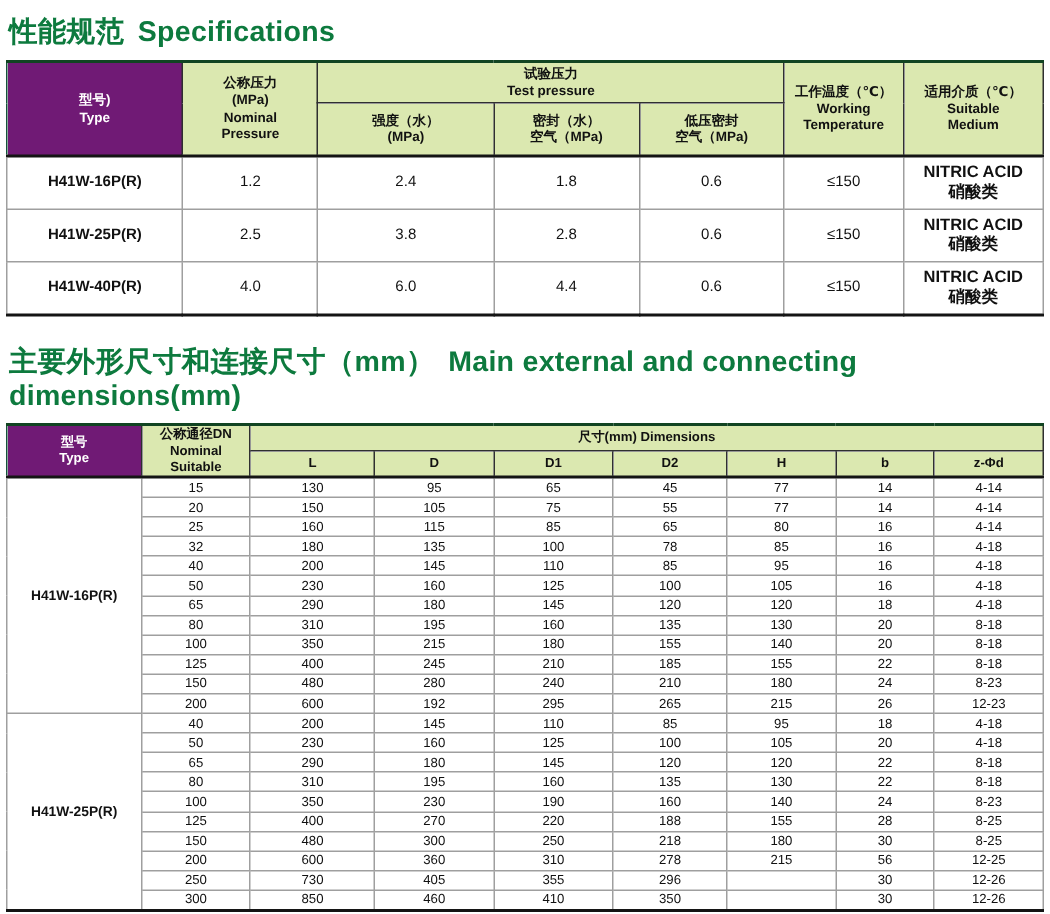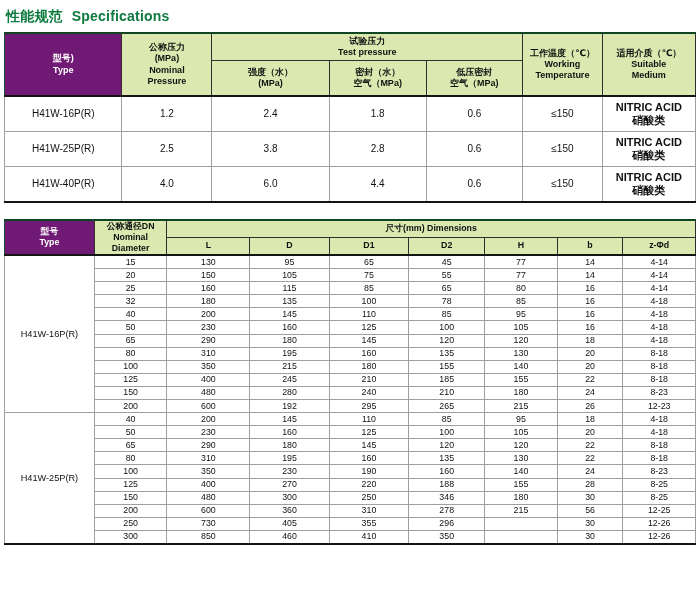--- a/index.html
+++ b/index.html
@@ -4,40 +4,40 @@
 <style>
   html,body { margin:0; padding:0; background:#ffffff; }
   body {
     width:700px; height:609px; overflow:hidden;
     font-family:"Liberation Sans","DejaVu Sans",sans-serif;
     color:#111;
   }
   .page { padding:5px 4px 0 4px; }
 
   .section-title {
-    color:#0d7a3e; font-weight:bold; font-size:14px;
+    color:#0d7a3e; font-weight:bold; font-size:19px;
     margin:3px 0 6px 2px; letter-spacing:0.2px;
   }
   .section-title .en { margin-left:9px; }
 
   table { width:100%; border-collapse:collapse; table-layout:fixed;
           border-top:2px solid #142; border-bottom:2px solid #141414; }
   th, td { text-align:center; vertical-align:middle; white-space:pre-line; overflow:hidden; }
 
   thead th {
     background:#dbe8b0; border:1px solid #2f2f2f;
     font-size:9px; font-weight:bold; color:#111; padding:1px 1px; line-height:1.25;
   }
   thead th.model-h { background:#701a75; color:#ffffff; border-color:#15523a #2f2f2f #2f2f2f #15523a; }
   tbody { border-top:2px solid #141414; }
   tbody td {
     border:1px solid #9f9f9f; background:#ffffff;
     font-size:9.5px; padding:0 1px; line-height:1.2;
   }
-  td.model { font-weight:normal; }
+  td.model { font-weight:bold; }
 
   
   .spec thead tr:nth-child(1) th { height:24px; }
   .spec thead tr:nth-child(2) th { height:32px; }
   .spec tbody td { height:34px; font-size:10px; }
   .spec td.medium { font-weight:bold; font-size:11px; line-height:1.2; }
 
   
   .dims { margin-top:2px; }
   .dims thead th { height:13px; font-size:8.8px; padding:0 1px; }
@@ -120,40 +120,43 @@
           <td>0.6</td>
           <td>≤150</td>
           <td class="medium">NITRIC ACID
 硝酸类</td>
         </tr>
       </tbody>
   </table>
 
   <div class="t2-gap"></div>
 
+  <div class="section-title">
+    <span>主要外形尺寸和连接尺寸（mm）</span><span class="en">Main external and connecting dimensions(mm)</span>
+  </div>
 
   <table class="dims">
     <colgroup>
       <col style="width:13%">
         <col style="width:10.5%">
         <col style="width:12%">
       <col style="width:11.5%">
         <col style="width:11.5%">
         <col style="width:11%">
       <col style="width:10.5%">
         <col style="width:9.5%">
         <col style="width:10.5%">
     </colgroup>
     <thead>
       <tr>
         <th rowspan="2" class="model-h">型号
 Type</th>
         <th rowspan="2">公称通径DN
 Nominal
-Diameter</th>
+Suitable</th>
         <th colspan="7">尺寸(mm) Dimensions</th>
       </tr>
       <tr>
         <th>L</th>
         <th>D</th>
         <th>D1</th>
         <th>D2</th>
         <th>H</th>
         <th>b</th>
         <th>z-Φd</th>
@@ -340,21 +343,21 @@
           <td>188</td>
           <td>155</td>
           <td>28</td>
           <td>8-25</td>
         </tr>
         <tr>
           <td>150</td>
           <td>480</td>
           <td>300</td>
           <td>250</td>
-          <td>346</td>
+          <td>218</td>
           <td>180</td>
           <td>30</td>
           <td>8-25</td>
         </tr>
         <tr>
           <td>200</td>
           <td>600</td>
           <td>360</td>
           <td>310</td>
           <td>278</td>

